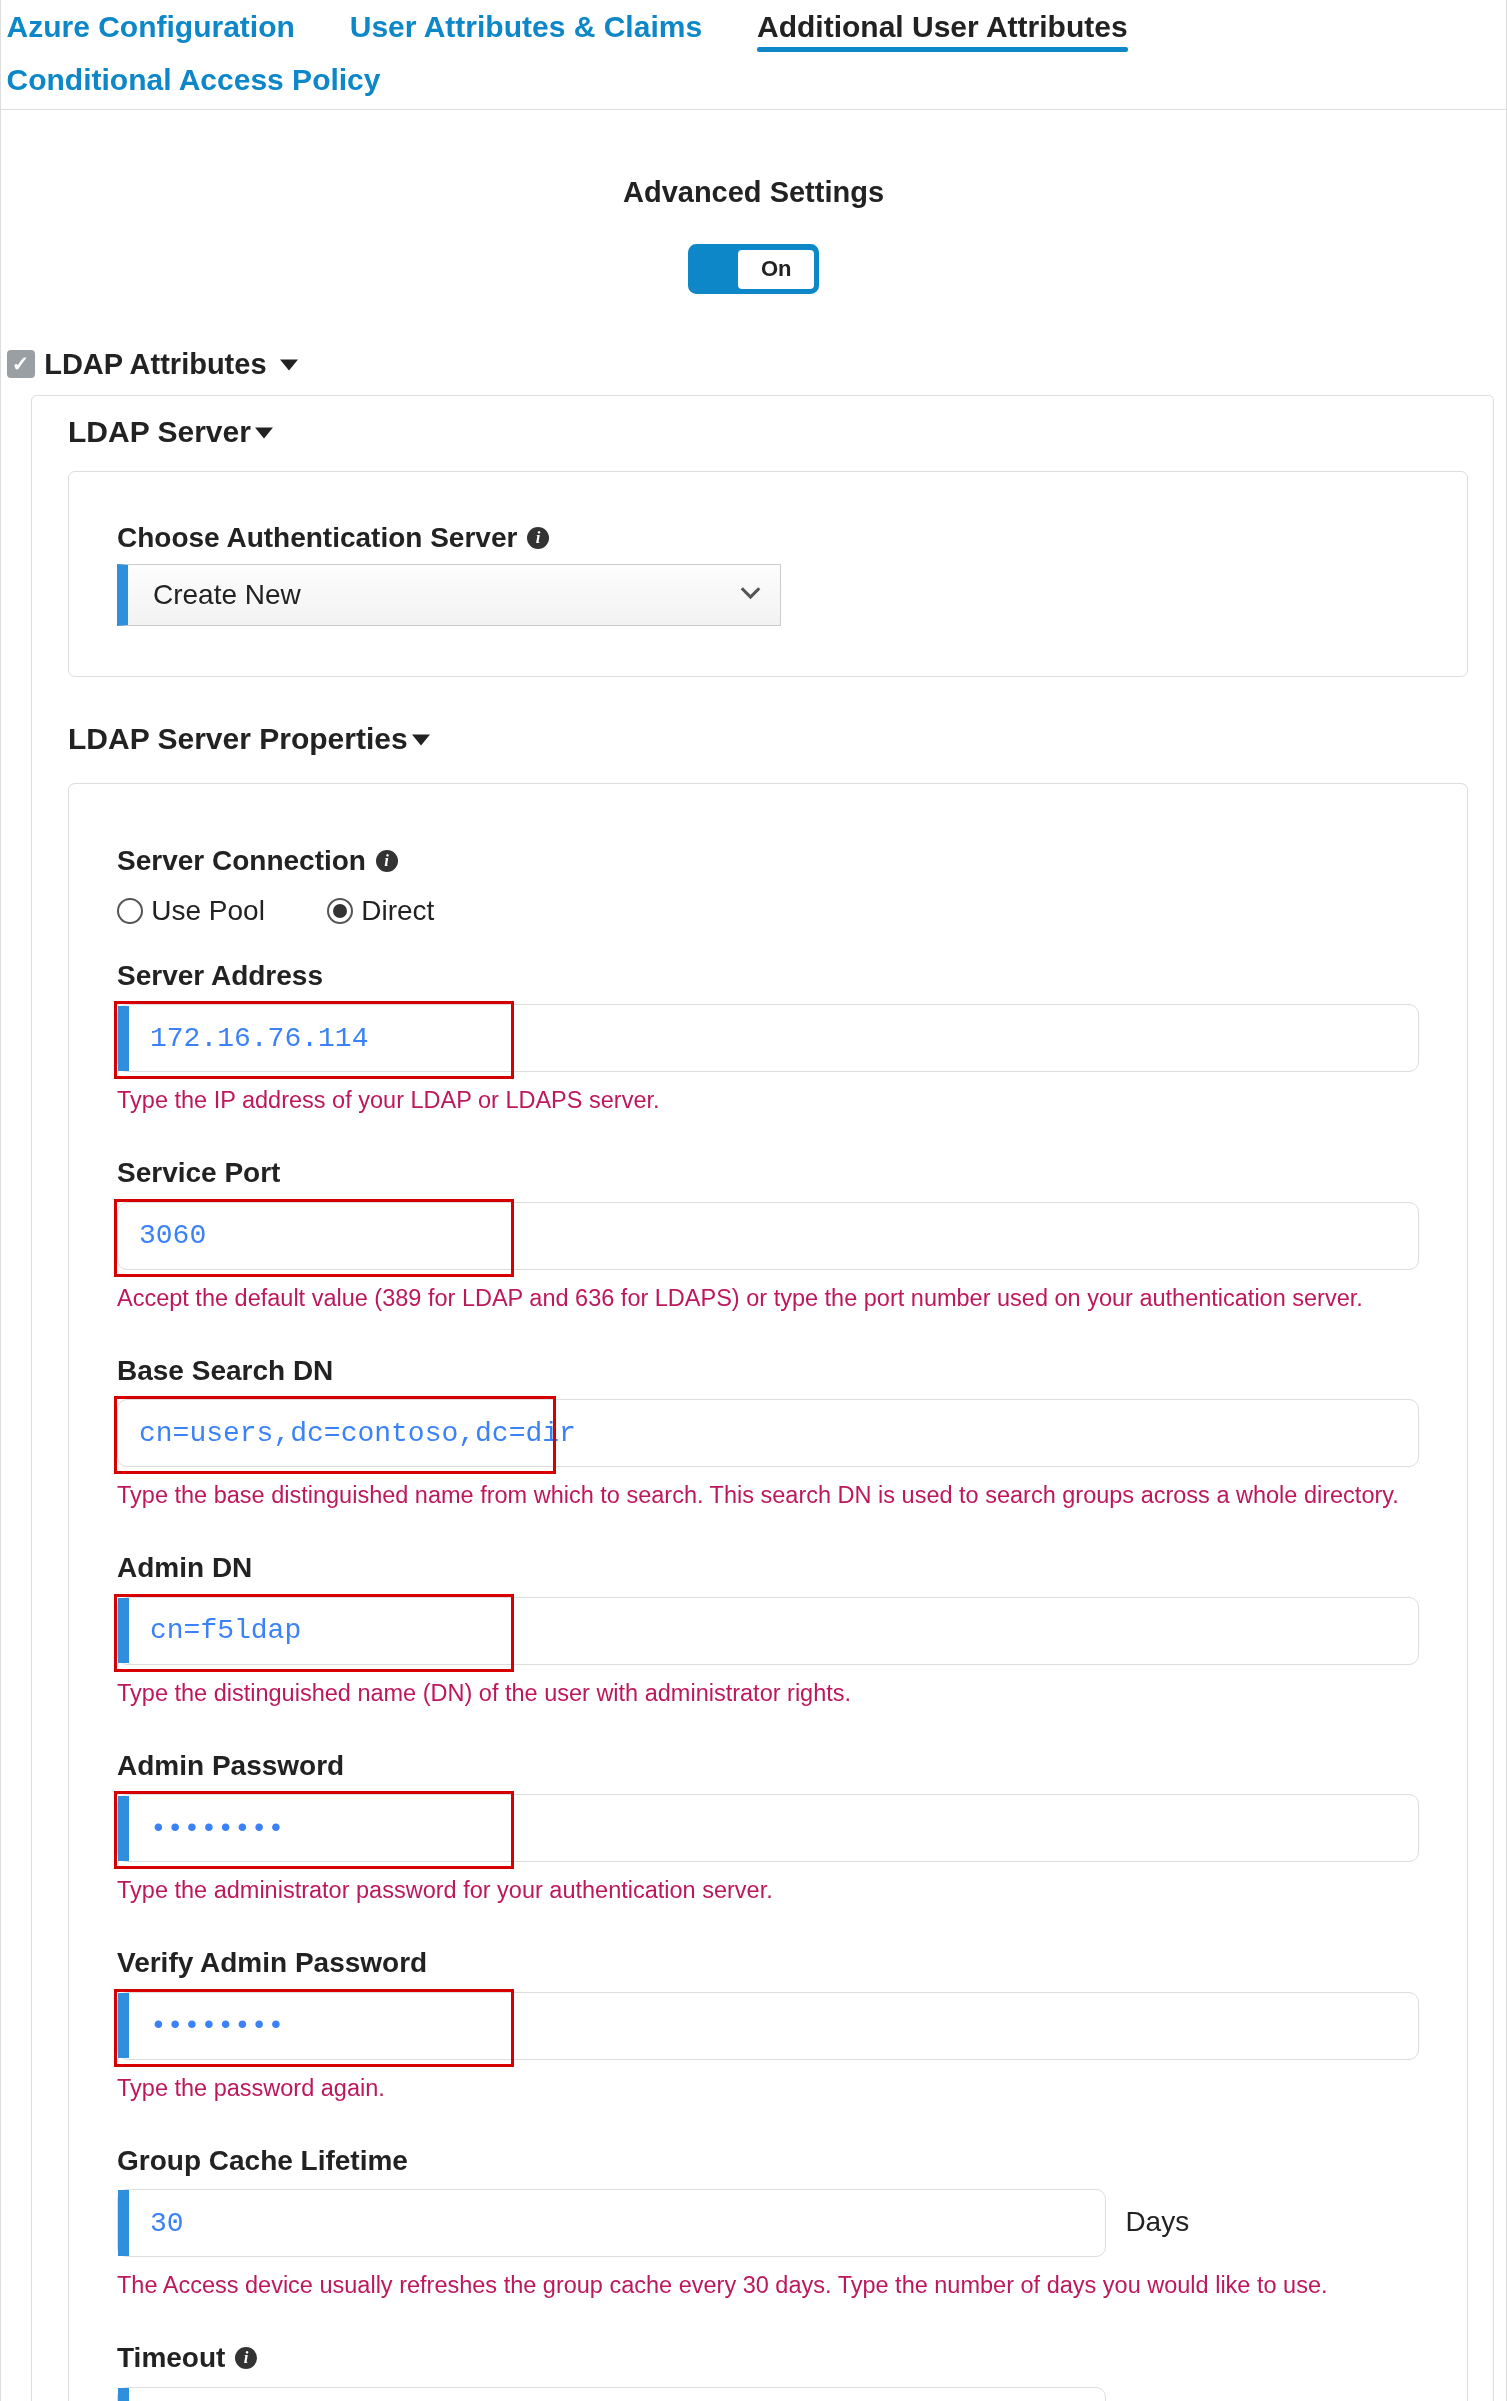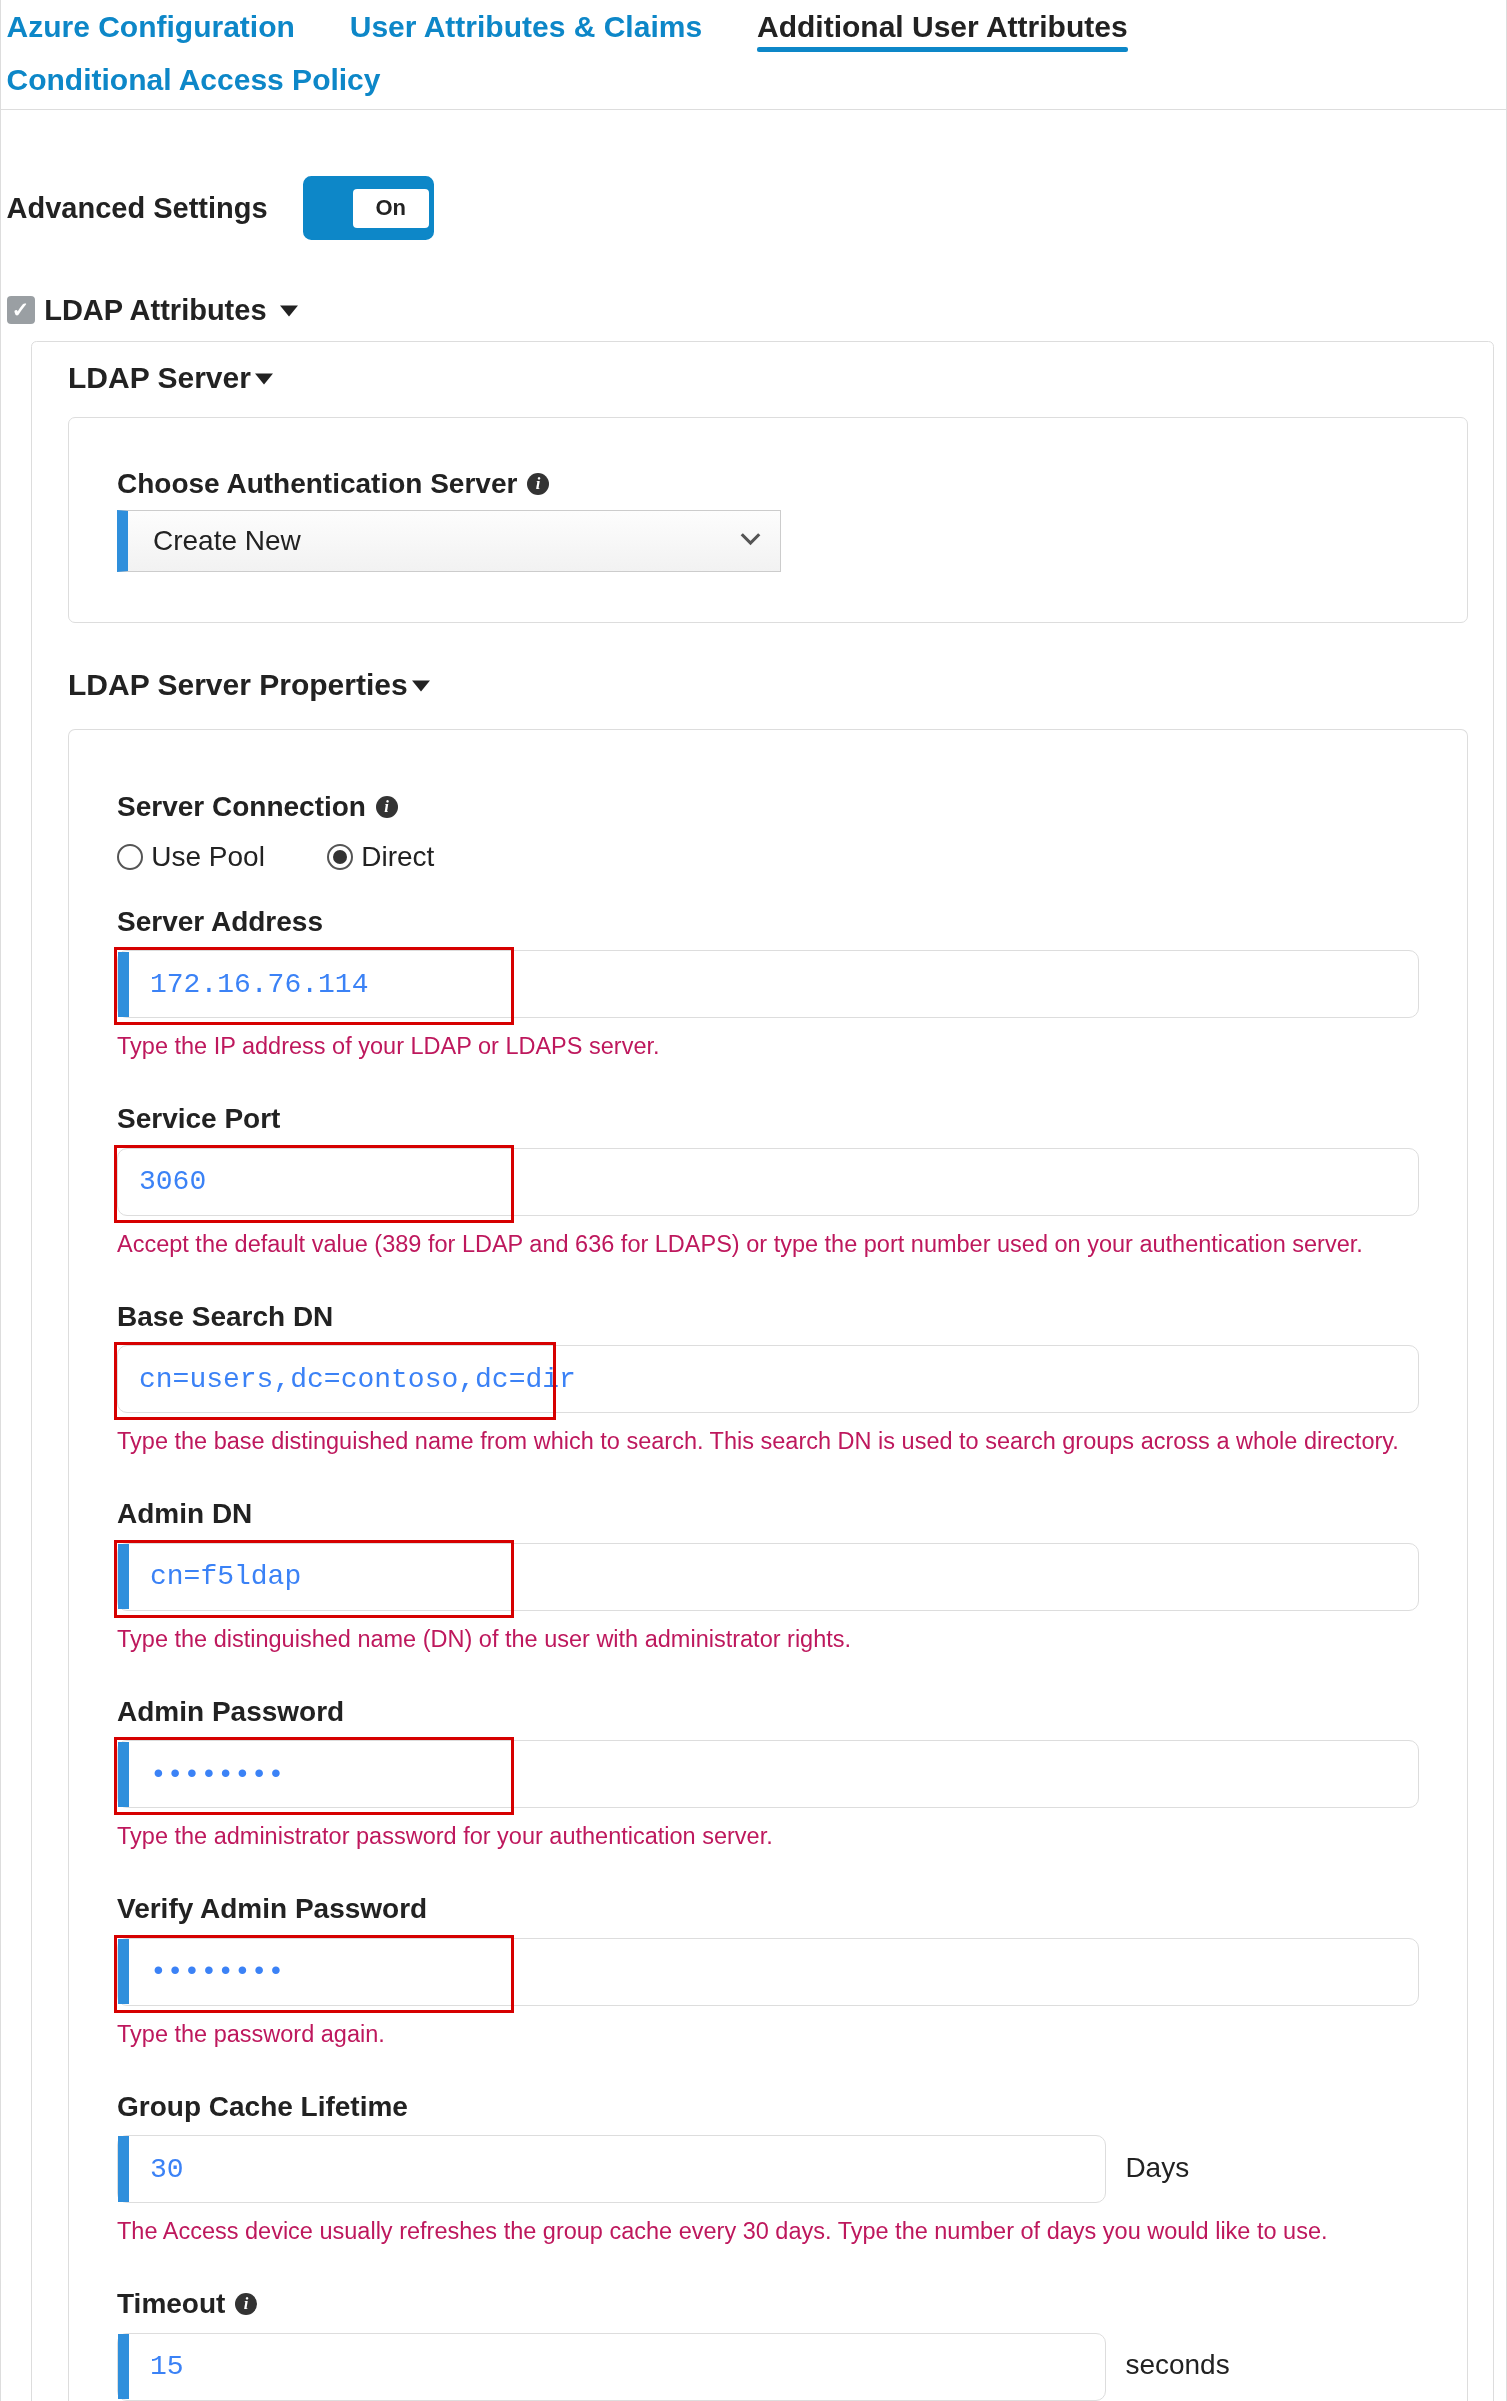--- a/index.html
+++ b/index.html
@@ -47,24 +47,25 @@
   .tabs-row2 {
     margin-top: 4.1px;
   }
   .adv-row {
     display: flex;
     align-items: center;
     gap: 35px;
     padding: 66px 5.5px 48px 5.5px;
     font-weight: 700;
     font-size: 29px;
+    flex-direction: column;
   }
   .toggle {
     width: 131px;
-    height: 64px;
+    height: 50px;
     border: 2.8px solid #0d87c8;
     border-radius: 8.3px;
     background: #0d87c8;
     position: relative;
     display: flex;
     align-items: center;
     justify-content: flex-end;
     cursor: pointer;
   }
   .toggle .knob {

